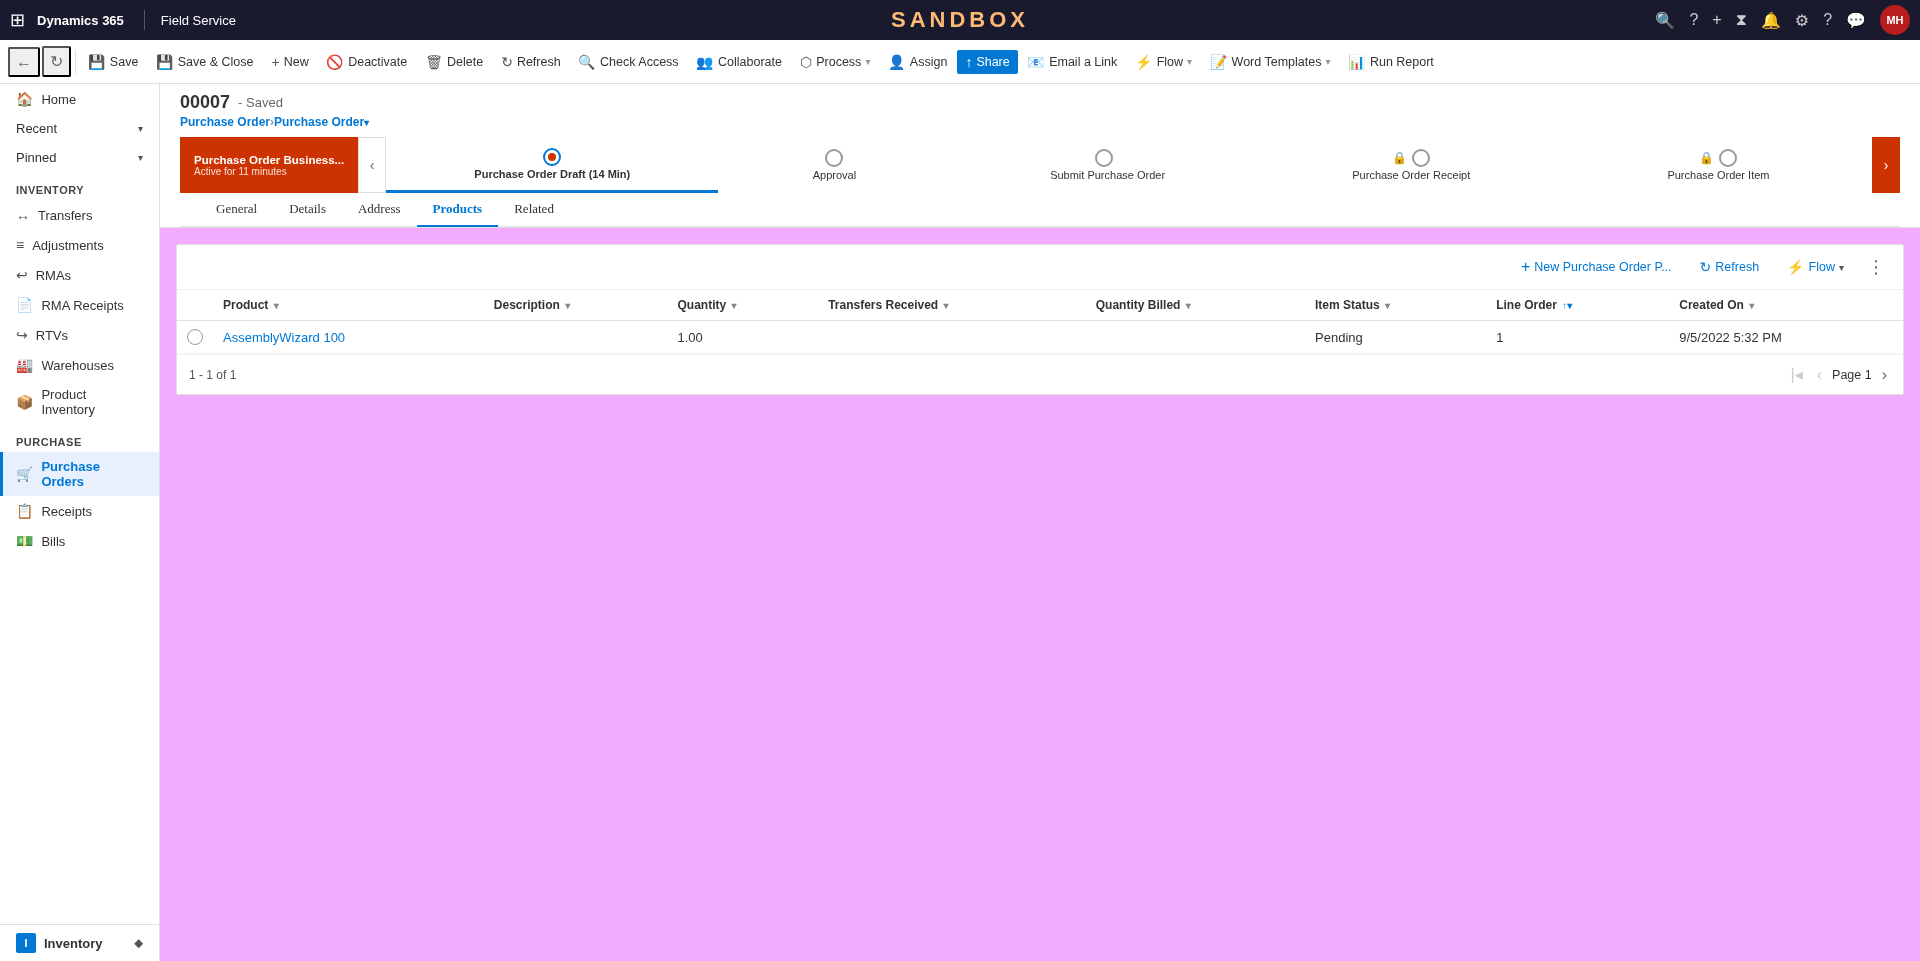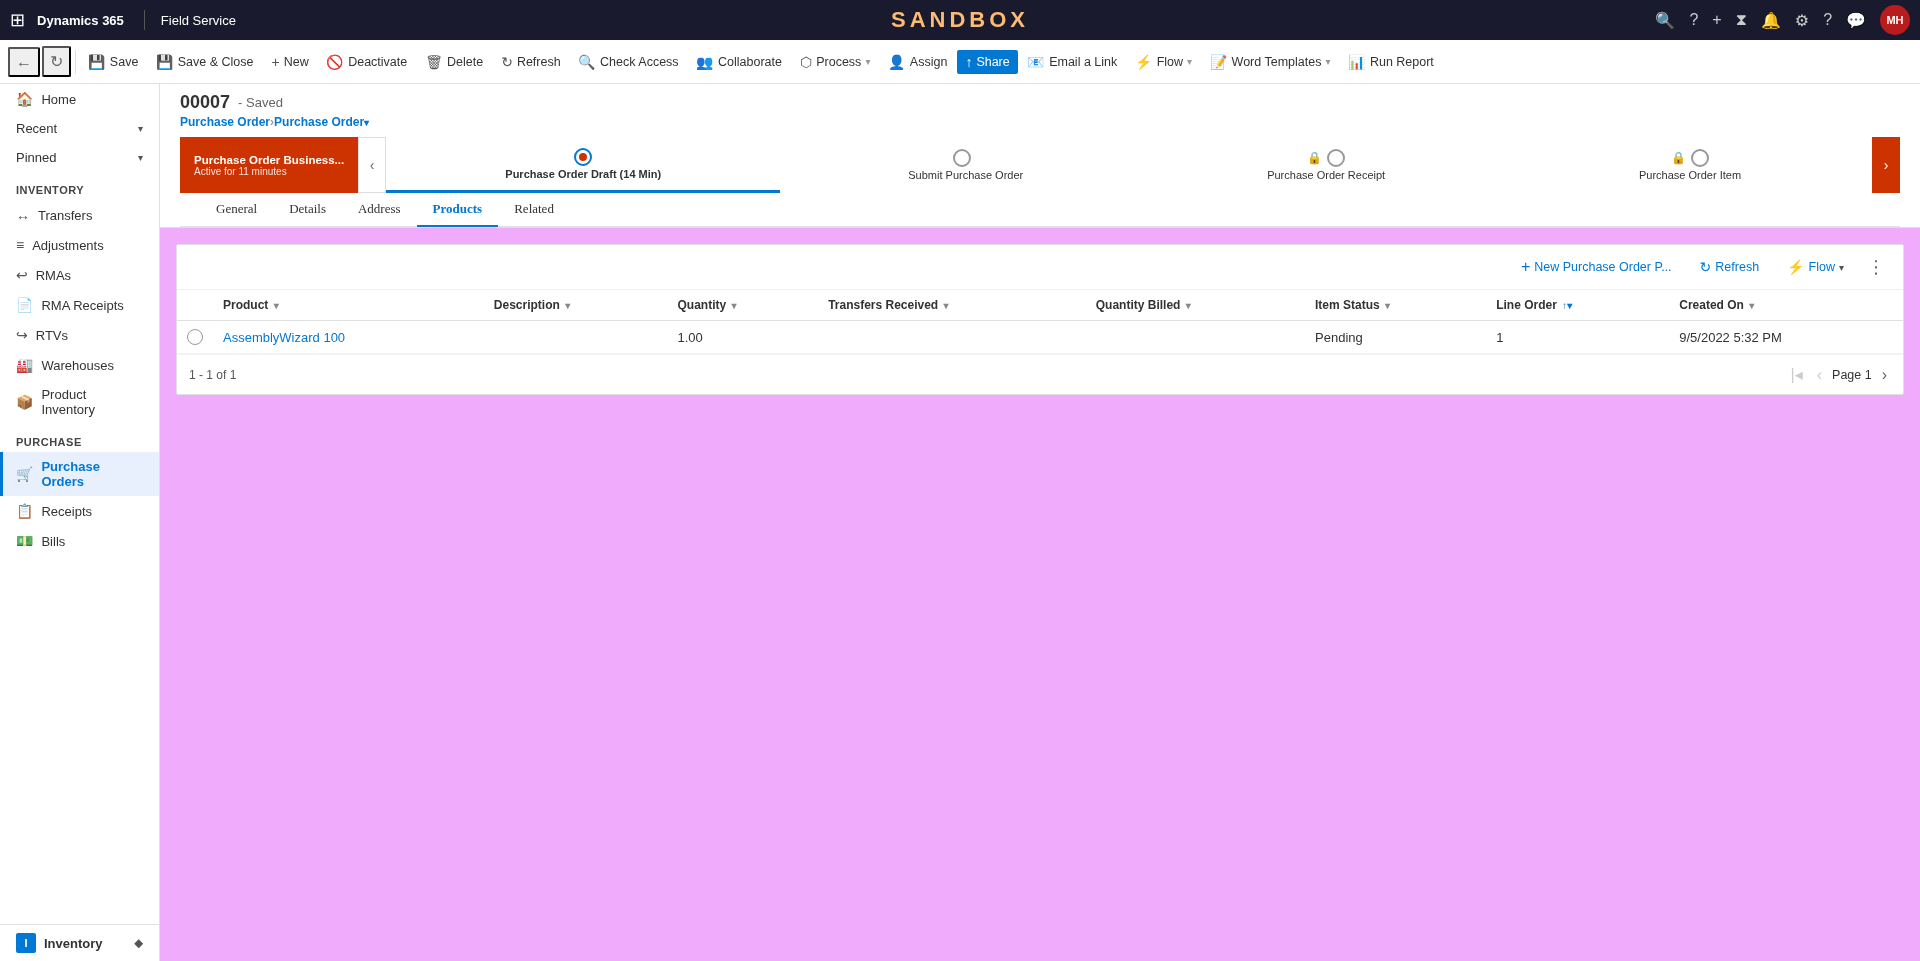--- a/index.html
+++ b/index.html
@@ -374,20 +374,24 @@
 
         <div class="process-nav">‹</div>
 
         <div class="process-step active-step" style="flex:1.2; flex-direction:column; align-items:center; justify-content:center; gap:2px; background:#fff; border-bottom: 3px solid #0078d4; min-width:0;">
           <div class="process-step-circle" style="border-color:#0078d4;">
             <div class="process-step-dot"></div>
           </div>
           <span class="process-step-label" style="color:#333; font-weight:600; font-size:11px;">Purchase Order Draft (14 Min)</span>
         </div>
 
+        <div class="process-step" style="flex:0.8; flex-direction:column; align-items:center; justify-content:center; gap:2px; min-width:0;">
+          <div class="process-step-circle"></div>
+          <span class="process-step-label" style="font-size:11px;">Approval</span>
+        </div>
 
         <div class="process-step" style="flex:1.1; flex-direction:column; align-items:center; justify-content:center; gap:2px; min-width:0;">
           <div class="process-step-circle"></div>
           <span class="process-step-label" style="font-size:11px;margin-left:7px;">Submit Purchase Order</span>
         </div>
 
         <div class="process-step" style="flex:1.1; flex-direction:column; align-items:center; justify-content:center; gap:2px; min-width:0;">
           <div style="display:flex; align-items:center; gap:3px;">
             <span class="lock-icon">🔒</span>
             <div class="process-step-circle"></div>

